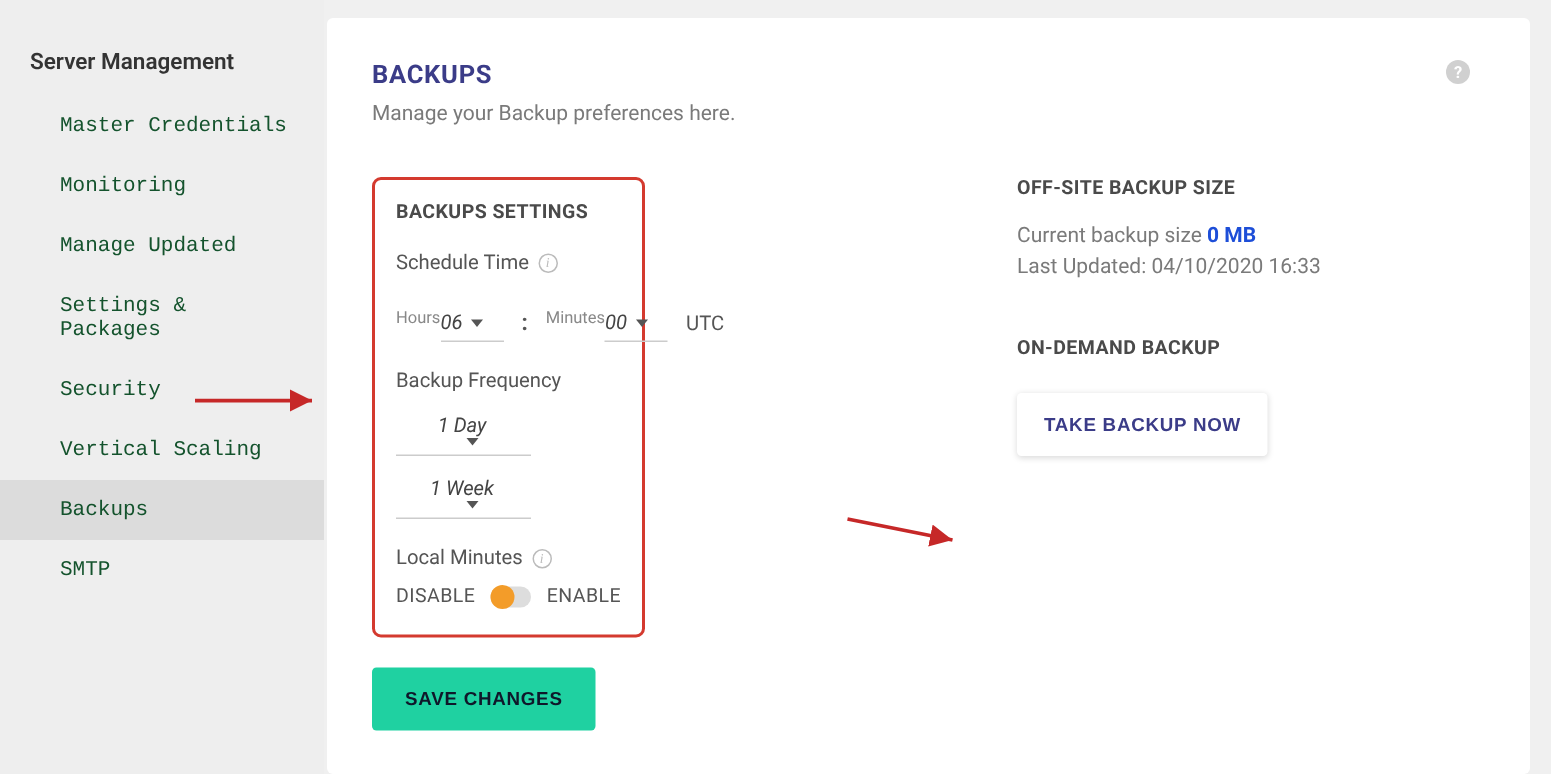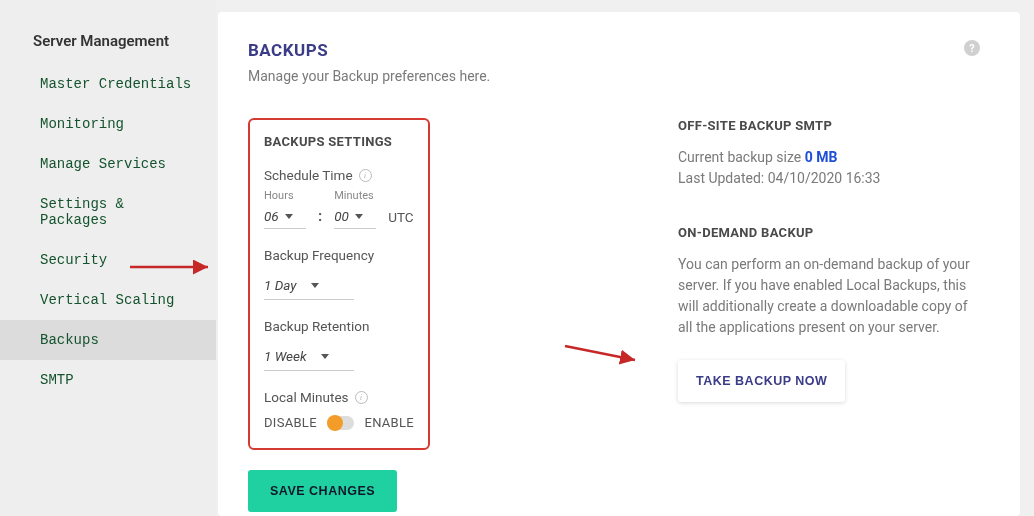--- a/index.html
+++ b/index.html
@@ -1,45 +1,45 @@
 <!DOCTYPE html>
 <html><head>
 <meta charset="utf-8">
 <style>
   * { box-sizing: border-box; margin: 0; padding: 0; }
   body { font-family: -apple-system, BlinkMacSystemFont, "Segoe UI", Roboto, Arial, sans-serif; background: #f0f0f0; color: #333; font-size: 14px; width: 1034px; height: 516px; overflow: hidden; }
   .app { display: flex; width: 100%; height: 100%; }
   .sidebar { width: 216px; background: #eeeeee; padding-top: 28px; }
-  .sidebar-title { font-weight: 600; font-size: 15px; color: #333; padding: 4px 33px 14px; }
+  .sidebar-title { font-weight: 600; font-size: 15px; color: #333; padding: 4px 20px 14px; }
   .side-item { padding: 12px 20px 12px 40px; color: #14532d; cursor: pointer; font-size: 14px; font-family: Liberation Mono, monospace; }
   .side-item.active { background: #dcdcdc; }
   .content { flex: 1; background: #f0f0f0; padding: 0 0 0 0; }
   .card { background: #fff; margin: 12px 14px 0 2px; border-radius: 4px; padding: 28px 40px 28px 30px; height: calc(100% - 12px); position: relative; }
   .page-head { display:flex; align-items:flex-start; justify-content:space-between;}
   .page-title { color: #3b3c88; font-weight: 700; font-size: 17px; letter-spacing: 0.5px; }
   .page-sub { color: #7a7a7a; margin-top: 8px; font-size: 14px; }
   .help-ic { width: 16px; height:16px; border-radius:50%; background:#d0d0d0; color:#fff; font-size:11px; display:flex;align-items:center;justify-content:center; font-weight:700;}
   .columns { display: flex; margin-top: 34px; }
   .col-left { width: 370px; }
   .col-right { flex:1; padding-left: 60px; border-left:0; }
   .settings-box { border: 2px solid #d43a2f; border-radius: 6px; padding: 14px 14px 18px 14px; width: 175px; box-sizing: content-box; min-width:0; }
   
   .settings-box { width: auto; }
   .section-heading { font-weight: 700; font-size: 13px; color: #4a4a4a; letter-spacing: 0.3px; }
   .field-label { font-size: 13.5px; color: #555; margin-top: 18px; display:flex; align-items:center; }
   .info-ic { display:inline-flex; width:13px;height:13px;border:1px solid #bbb;border-radius:50%;margin-left:6px;align-items:center;justify-content:center;color:#bbb;font-size:9px;font-style:italic;font-family:serif;}
   .timebox { display:flex; align-items:flex-end; margin-top:6px; gap:12px;}
-  .mini-col { display:flex; flex-direction:column;}
+  .mini-col { display:flex; flex-direction:row;margin-top:16px;}
   .mini-lbl { font-size:11px; color:#888; margin-bottom:4px;}
   .sel { display:flex; align-items:center; border-bottom:1px solid #ccc; padding:2px 2px 4px 0; min-width:42px; cursor:pointer;}
   .sel-val { font-size:13.5px; color:#444;font-style:italic; }
   .caret { width:0;height:0;border-left:4px solid transparent;border-right:4px solid transparent;border-top:5px solid #555;margin-left:6px;}
   .colon { font-size:15px;color:#555;padding-bottom:4px;font-weight:700;}
   .utc { font-size:13.5px; color:#555; padding-bottom:4px;}
-  .wide-sel { display:flex;align-items:center;border-bottom:1px solid #ccc;padding:6px 2px 6px 0;margin-top:8px;width:90px;cursor:pointer;}
+  .wide-sel { display:flex;align-items:center;border-bottom:1px solid #ccc;padding:6px 2px 6px 0;margin-top:8px;width:90px;cursor:pointer;flex-direction:column;}
   .toggle-row { display:flex; align-items:center; gap:10px; margin-top:10px;}
   .tog-label { font-size:13px; letter-spacing:0.3px; color:#555;}
   .toggle { position:relative; width:30px;height:14px;background:#ddd;border-radius:8px;cursor:pointer;}
   .knob { position:absolute;left:0;top:-1px;width:16px;height:16px;background:#f39c29;border-radius:50%;}
   .save-btn { margin-top:20px; background:#1fd1a1; color:#0f172a; font-weight:700; font-size:12.5px; letter-spacing:0.5px; border:none; padding:14px 22px; border-radius:3px; cursor:pointer;}
   .r-head { font-weight:700; font-size:13px; color:#4a4a4a; letter-spacing:0.3px;}
   .r-text { color:#7a7a7a; font-size:14px; margin-top:14px; line-height:1.5;}
   .r-text strong { color:#1d4ed8; font-weight:700;}
   .r-block2 { margin-top:36px;}
   .take-btn { margin-top:22px; background:#fff; color:#3b3c88; font-weight:700; font-size:12.5px; letter-spacing:0.5px; border:none; padding:14px 18px; border-radius:3px; box-shadow:0 1px 4px rgba(0,0,0,0.15); cursor:pointer;}
@@ -48,21 +48,21 @@
   .arrow svg { overflow:visible;}
 </style>
 </head>
 <body>
 
 <div class="app">
   <nav class="sidebar">
     <div class="sidebar-title">Server Management</div>
     <div class="side-item">Master Credentials</div>
     <div class="side-item">Monitoring</div>
-    <div class="side-item">Manage Services</div>
+    <div class="side-item">Manage Updated</div>
     <div class="side-item">Settings &amp; Packages</div>
     <div class="side-item">Security</div>
     <div class="side-item">Vertical Scaling</div>
     <div class="side-item active">Backups</div>
     <div class="side-item">SMTP</div>
   </nav>
 
   <main class="content">
     <div class="card">
       <div class="page-head">
@@ -100,21 +100,20 @@
               </div>
               <span class="utc">UTC</span>
             </div>
 
             <div class="field-label">Backup Frequency</div>
             <div class="wide-sel">
               <span class="sel-val">1 Day</span>
               <span class="caret" style="margin-left:14px;"></span>
             </div>
 
-            <div class="field-label">Backup Retention</div>
             <div class="wide-sel">
               <span class="sel-val">1 Week</span>
               <span class="caret" style="margin-left:14px;"></span>
             </div>
 
             <div class="field-label">
               <span>Local Minutes</span>
               <span class="info-ic">i</span>
             </div>
             <div class="toggle-row">
@@ -123,29 +122,28 @@
                 <div class="knob"></div>
               </div>
               <span class="tog-label">ENABLE</span>
             </div>
           </div>
 
           <button class="save-btn">SAVE CHANGES</button>
         </div>
 
         <div class="col-right">
-          <div class="r-head">OFF-SITE BACKUP SMTP</div>
+          <div class="r-head">OFF-SITE BACKUP SIZE</div>
           <div class="r-text">
             <span>Current backup size </span><strong>0 MB</strong><br>
             <span>Last Updated: </span><span>04/10/2020 16:33</span>
           </div>
 
           <div class="r-block2">
             <div class="r-head">ON-DEMAND BACKUP</div>
-            <div class="r-text">You can perform an on-demand backup of your server. If you have enabled Local Backups, this will additionally create a downloadable copy of all the applications present on your server.</div>
             <button class="take-btn">TAKE BACKUP NOW</button>
           </div>
         </div>
       </div>
 
       <div class="arrow" style="left:-90px; top:245px;">
         <svg width="90" height="20">
             <defs>
               <marker id="ah1" markerWidth="8" markerHeight="8" refX="6" refY="3" orient="auto">
                 <path d="M0,0 L6,3 L0,6 Z" fill="#c62828"></path>

